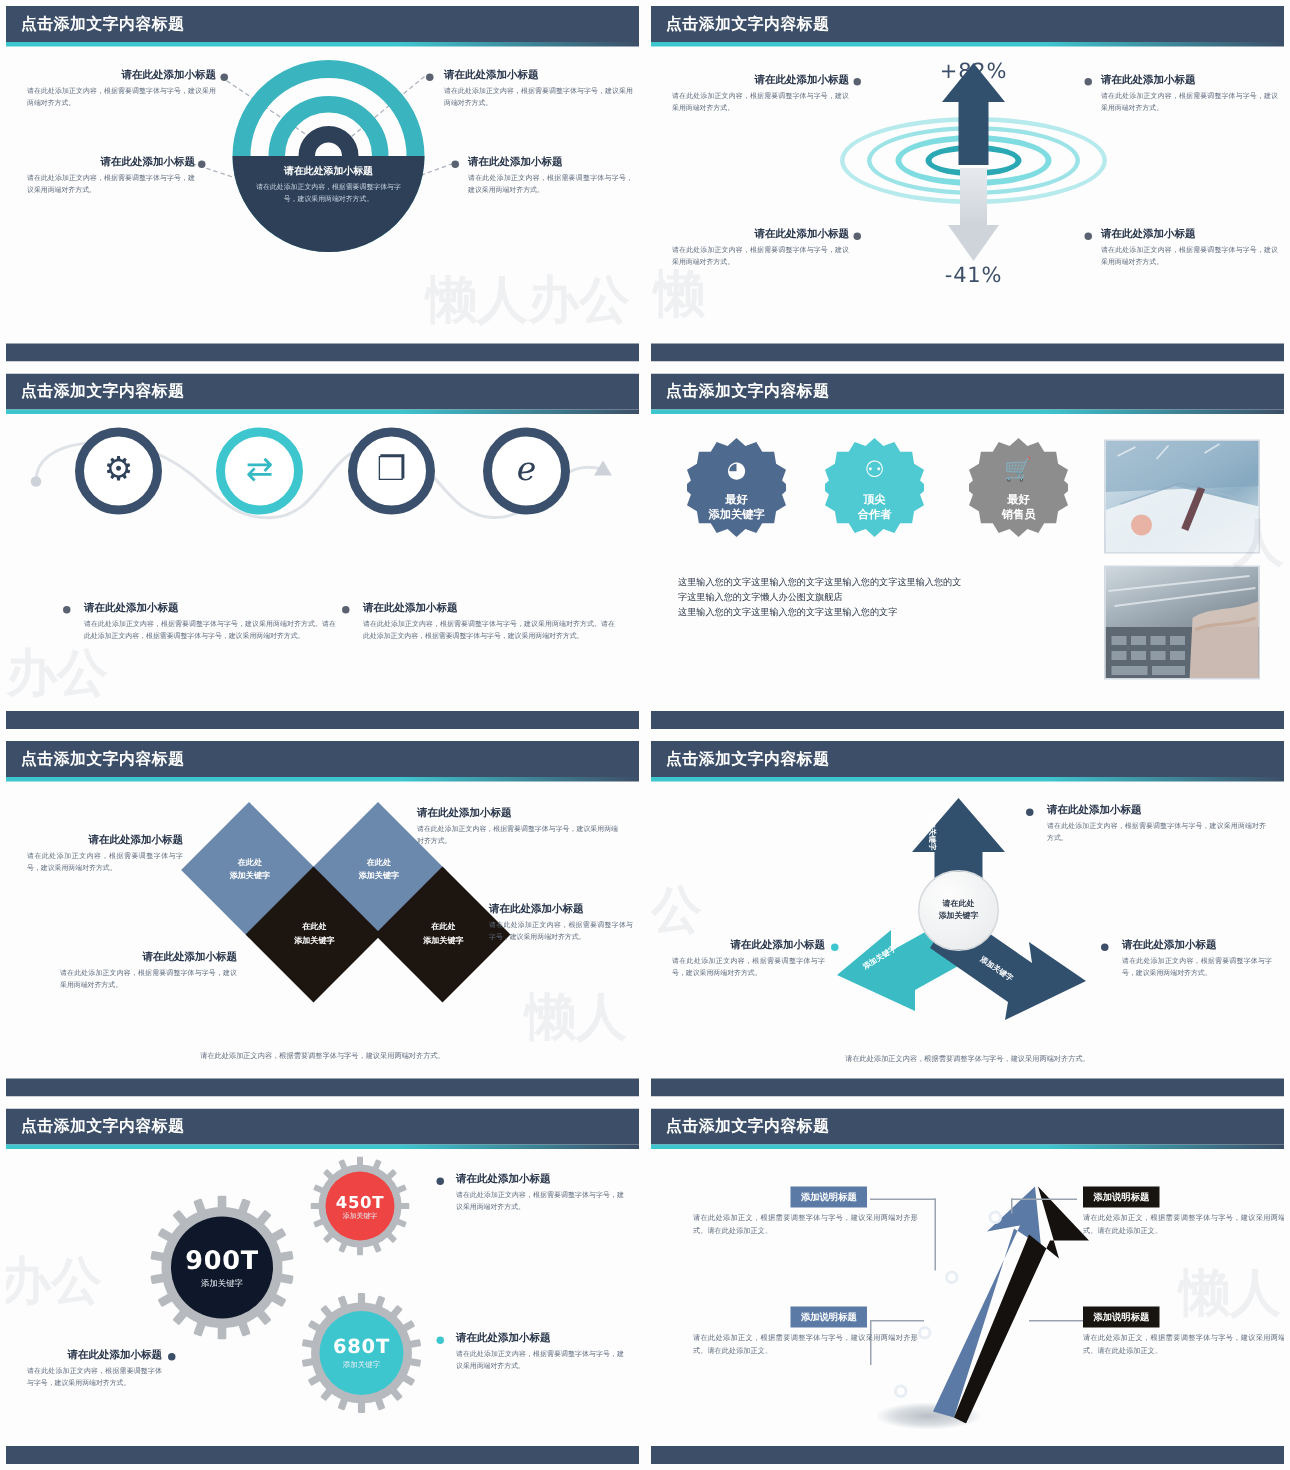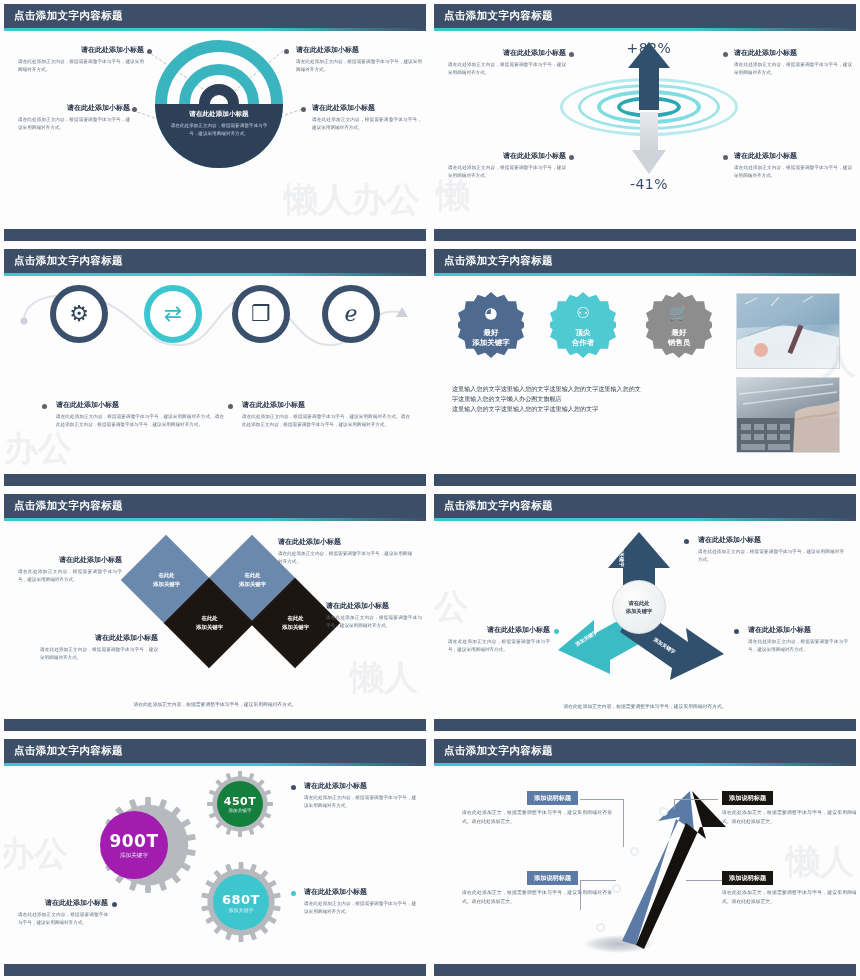--- a/index.html
+++ b/index.html
@@ -548,21 +548,21 @@
               <rect x="47" y="0" width="6" height="14" rx="1" transform="rotate(220 50 50)"></rect>
               <rect x="47" y="0" width="6" height="14" rx="1" transform="rotate(240 50 50)"></rect>
               <rect x="47" y="0" width="6" height="14" rx="1" transform="rotate(260 50 50)"></rect>
               <rect x="47" y="0" width="6" height="14" rx="1" transform="rotate(280 50 50)"></rect>
               <rect x="47" y="0" width="6" height="14" rx="1" transform="rotate(300 50 50)"></rect>
               <rect x="47" y="0" width="6" height="14" rx="1" transform="rotate(320 50 50)"></rect>
               <rect x="47" y="0" width="6" height="14" rx="1" transform="rotate(340 50 50)"></rect>
             </g>
           </g>
         </svg>
-        <div class="hub" style="left:0;top:14px;width:68px;height:68px;background:#a21caf;">
+        <div class="hub" style="left:14px;top:14px;width:68px;height:68px;background:#0f172a;">
           <div class="num" style="font-size:17px;">900T</div>
           <div class="sub" style="font-size:5.6px;margin-top:1px;">添加关键字</div>
         </div>
       </div>
 
       <div class="gear" style="left:203px;top:32px;width:66px;height:66px;">
         <svg class="teeth" viewBox="0 0 100 100">
           <g fill="#b6babe">
             <circle cx="50" cy="50" r="42"></circle>
             <g>
@@ -578,21 +578,21 @@
               <rect x="47" y="0" width="6" height="14" rx="1" transform="rotate(202.5 50 50)"></rect>
               <rect x="47" y="0" width="6" height="14" rx="1" transform="rotate(225 50 50)"></rect>
               <rect x="47" y="0" width="6" height="14" rx="1" transform="rotate(247.5 50 50)"></rect>
               <rect x="47" y="0" width="6" height="14" rx="1" transform="rotate(270 50 50)"></rect>
               <rect x="47" y="0" width="6" height="14" rx="1" transform="rotate(292.5 50 50)"></rect>
               <rect x="47" y="0" width="6" height="14" rx="1" transform="rotate(315 50 50)"></rect>
               <rect x="47" y="0" width="6" height="14" rx="1" transform="rotate(337.5 50 50)"></rect>
             </g>
           </g>
         </svg>
-        <div class="hub" style="left:10px;top:10px;width:46px;height:46px;background:#15803d;">
+        <div class="hub" style="left:10px;top:10px;width:46px;height:46px;background:#ef4444;">
           <div class="num" style="font-size:11px;">450T</div>
           <div class="sub" style="font-size:4.6px;">添加关键字</div>
         </div>
       </div>
 
       <div class="gear" style="left:197px;top:123px;width:80px;height:80px;text-decoration:underline;">
         <svg class="teeth" viewBox="0 0 100 100">
           <g fill="#b6babe">
             <circle cx="50" cy="50" r="42"></circle>
             <g>

